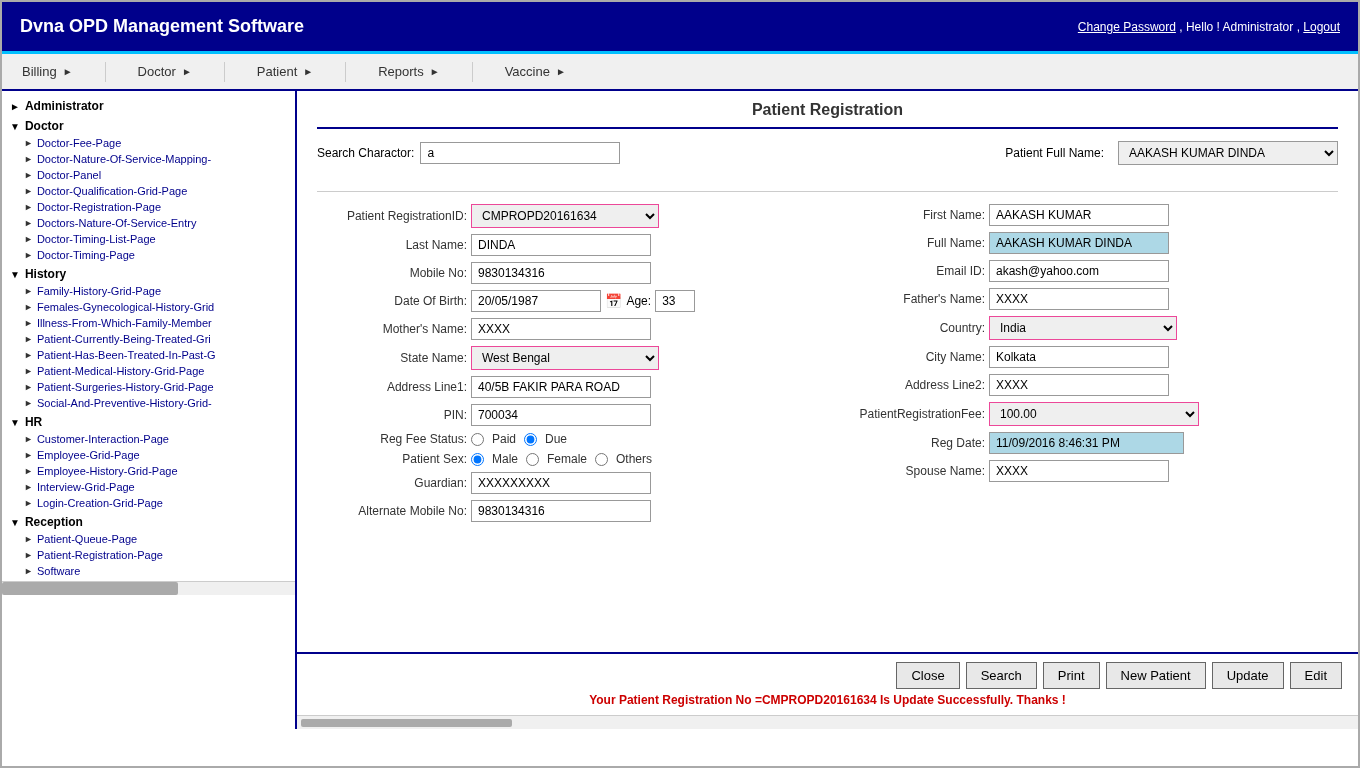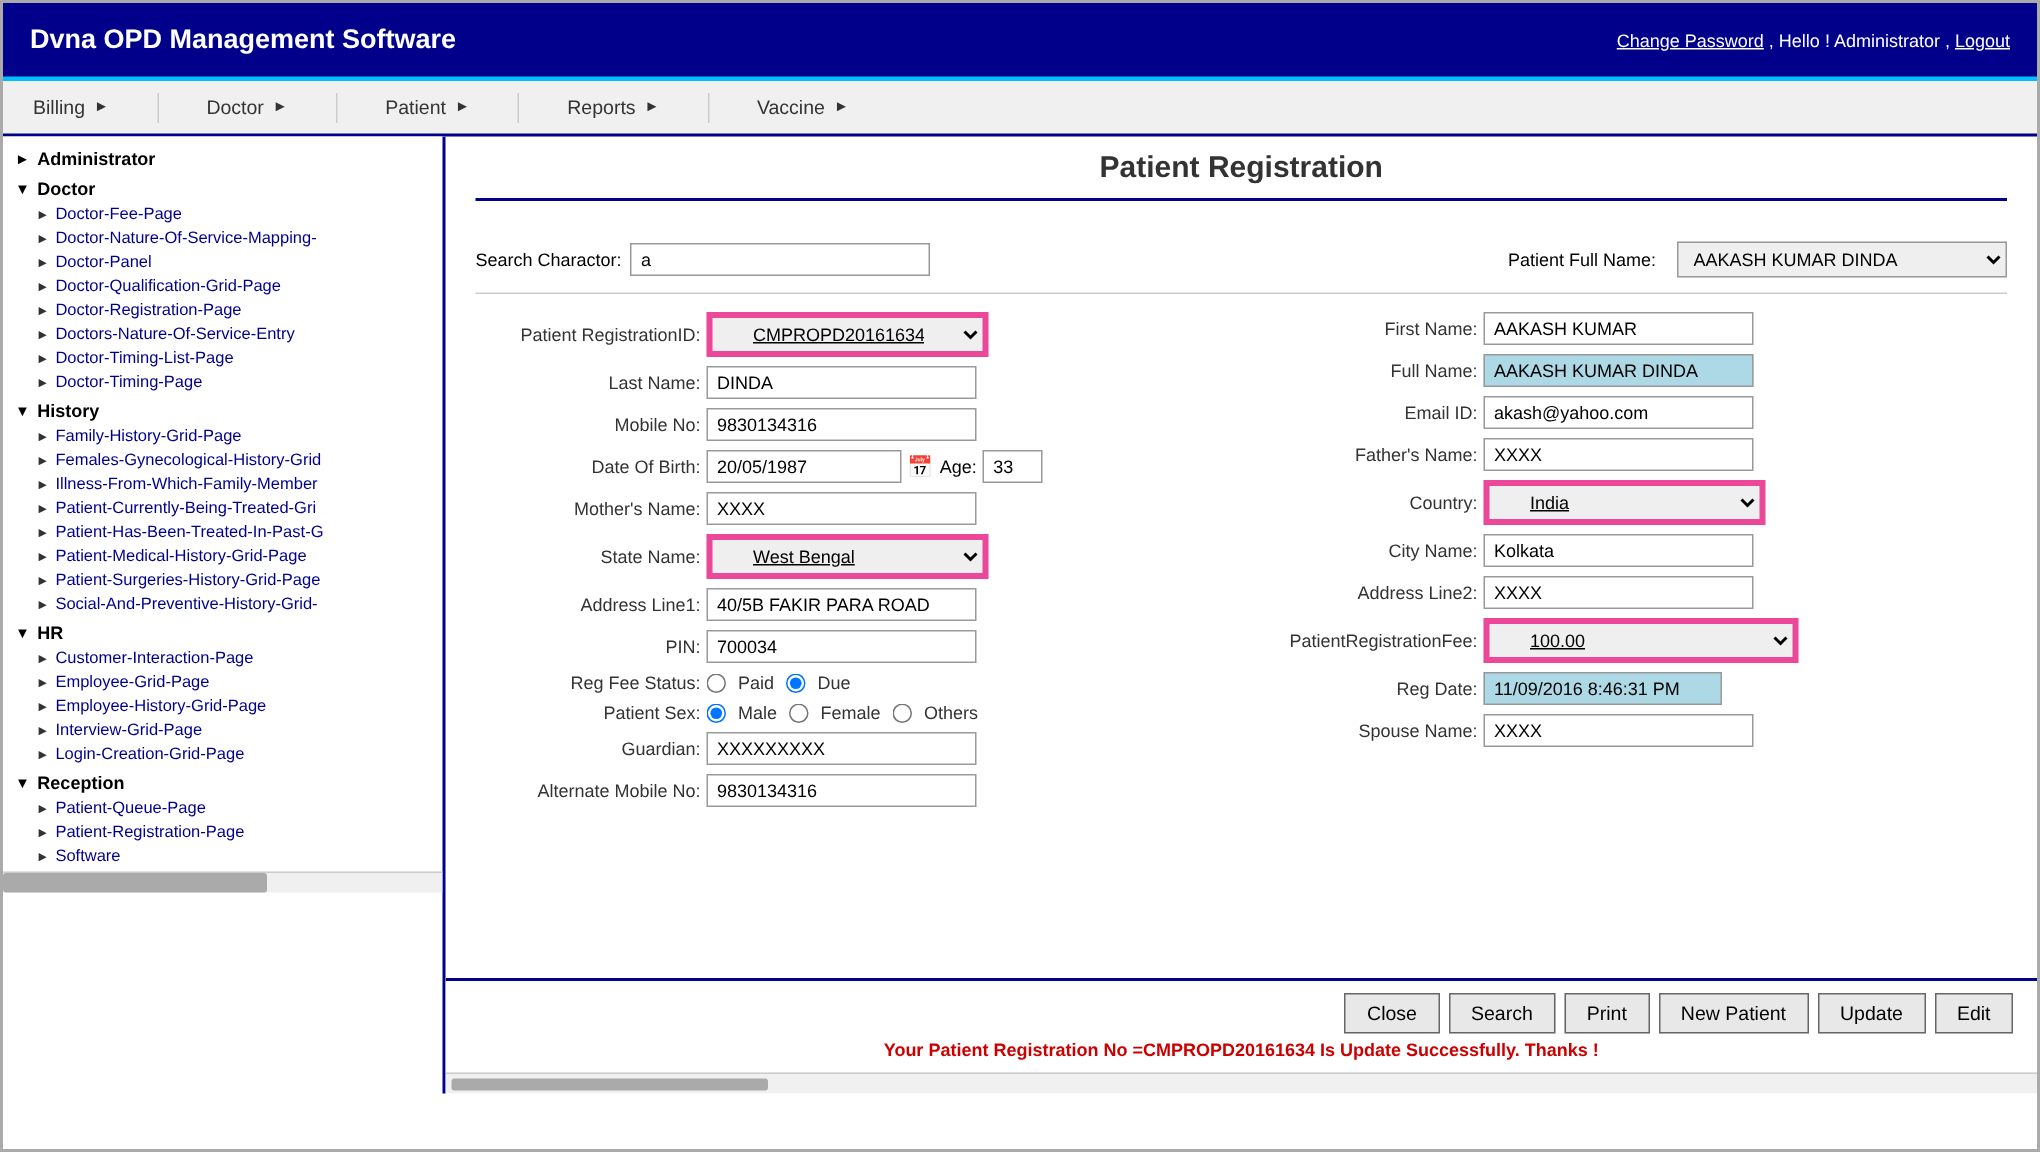--- a/index.html
+++ b/index.html
@@ -86,35 +86,35 @@
     }
 
     #form-area {
       flex: 1;
       overflow-y: auto;
       padding: 10px 20px;
     }
 
     .page-title {
       text-align: center;
-      font-size: 20px;
+      font-size: 16px;
       font-weight: bold;
       color: #333;
-      margin-bottom: 27px;
+      margin-bottom: 12px;
       border-bottom: 2px solid #00008B;
       padding-bottom: 8px;
     }
 
     
     .search-row {
       display: flex;
       align-items: center;
       margin-bottom: 12px;
       border-bottom: 1px solid #ccc;
-      padding-bottom: 10px;
+      padding-bottom: 26px;
     }
     .search-row label { font-size: 12px; margin-right: 6px; }
     .search-row input { padding: 3px 6px; border: 1px solid #999; font-size: 12px; width: 200px; }
     .search-row .right { margin-left: auto; display: flex; align-items: center; gap: 8px; }
     .search-row .right label { font-size: 12px; }
     .search-row .right select { padding: 3px 6px; border: 1px solid #999; font-size: 12px; width: 220px; }
 
     
     .form-grid {
       display: grid;
@@ -134,25 +134,24 @@
       color: #333;
     }
     .form-row input[type="text"] {
       padding: 3px 6px;
       border: 1px solid #999;
       font-size: 12px;
       width: 180px;
       background: #fff;
     }
     .form-row select {
-      padding: 3px 23px;
-      border: 4px solid #ec4899;
+      padding: 3px 6px;
+      border: 1px solid #ec4899;
       font-size: 12px;
       width: 188px;
-      text-decoration: underline;
     }
     .form-row .dob-group { display: flex; align-items: center; gap: 4px; }
     .form-row .dob-group input { width: 130px; }
     .form-row .age-input { width: 40px !important; }
     .form-row .radio-group { display: flex; align-items: center; gap: 8px; font-size: 12px; }
     .form-row .radio-group label { min-width: auto; text-align: left; }
 
     
     .highlight-blue { background: #ADD8E6 !important; }
 
@@ -523,21 +522,21 @@
               <input type="text" value="XXXX" style="">
             </div>
             <div class="form-row reg-fee-row">
               <label>PatientRegistrationFee:</label>
               <select>
                 <option>100.00</option>
               </select>
             </div>
             <div class="form-row">
               <label>Reg Date:</label>
-              <input type="text" class="highlight-blue" style="width: 159px;" value="11/09/2016 8:46:31 PM">
+              <input type="text" class="highlight-blue" style="width: 195px;" value="11/09/2016 8:46:31 PM">
             </div>
             <div class="form-row">
               <label>Spouse Name:</label>
               <input type="text" value="XXXX" style="">
             </div>
           </div>
         </div>
       </div>
 
       <div id="action-bar">

